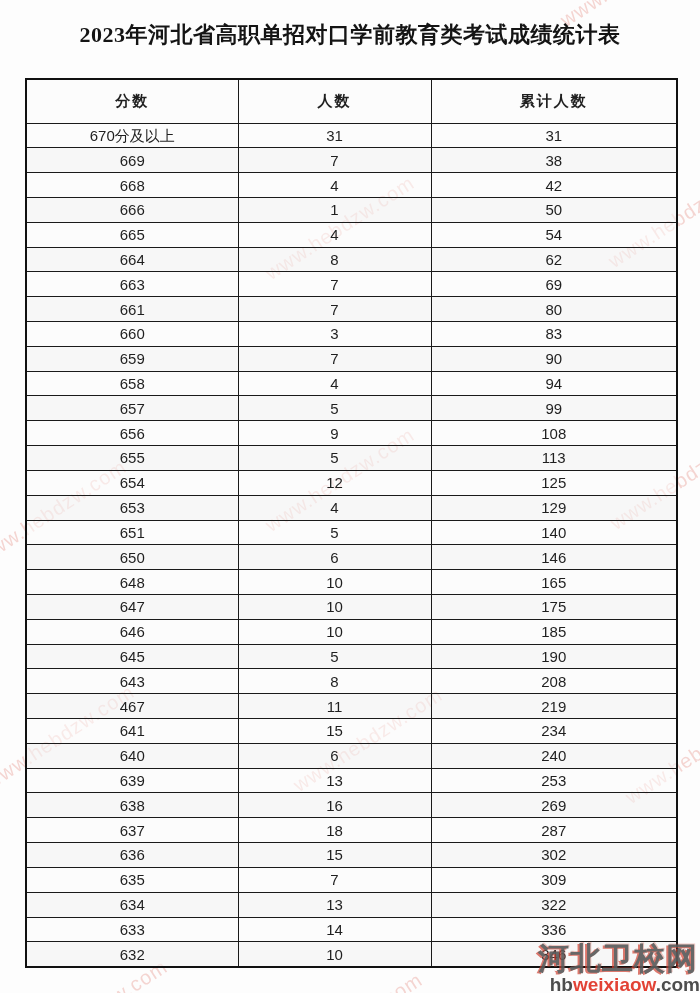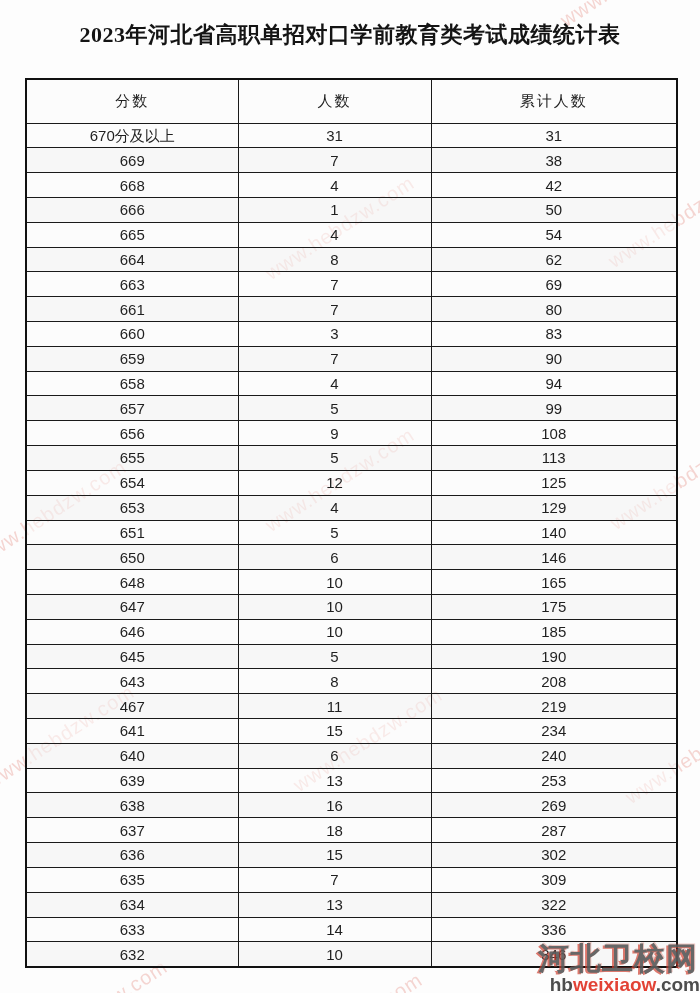--- a/index.html
+++ b/index.html
@@ -81,21 +81,21 @@
     text-align: center;
     vertical-align: middle;
     font-family: "Liberation Sans", sans-serif;
     color: #1f1f1f;
     padding: 0;
     background: rgba(252,252,252,0.55);
   }
   .score-table thead th {
     height: 44px;
     font-size: 15px;
-    font-weight: 400;
+    font-weight: 700;
     letter-spacing: 2px;
     margin-top: 20px;
   }
   .score-table tbody td {
     height: 20px;
     font-size: 15px;
     line-height: 1;
   }
   .score-table { border: 2.4px solid #111; }
   .score-table tbody tr:nth-child(even) td { background: rgba(243,243,243,0.6); }

